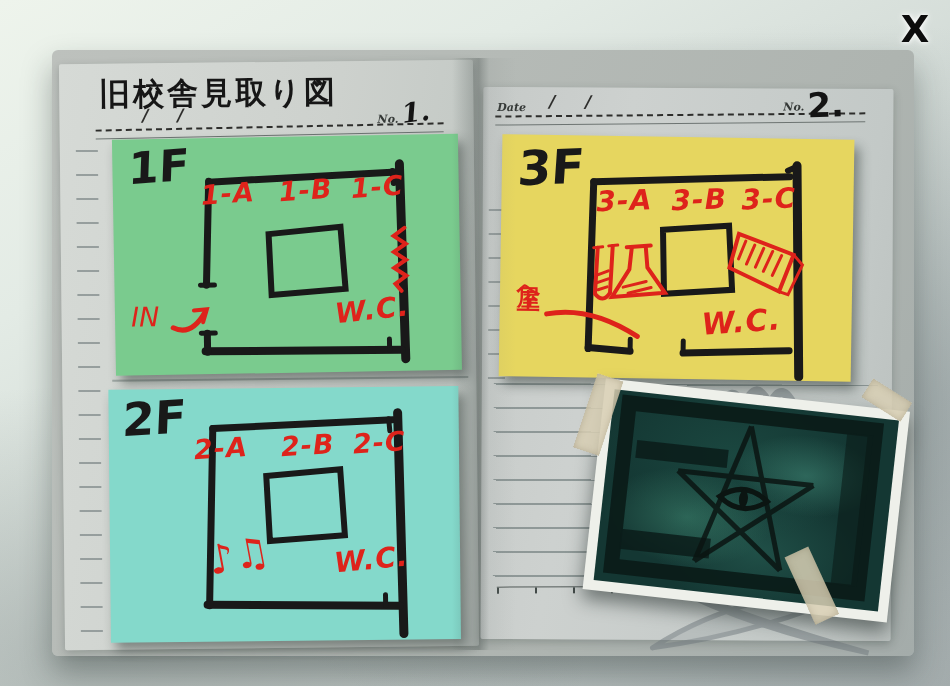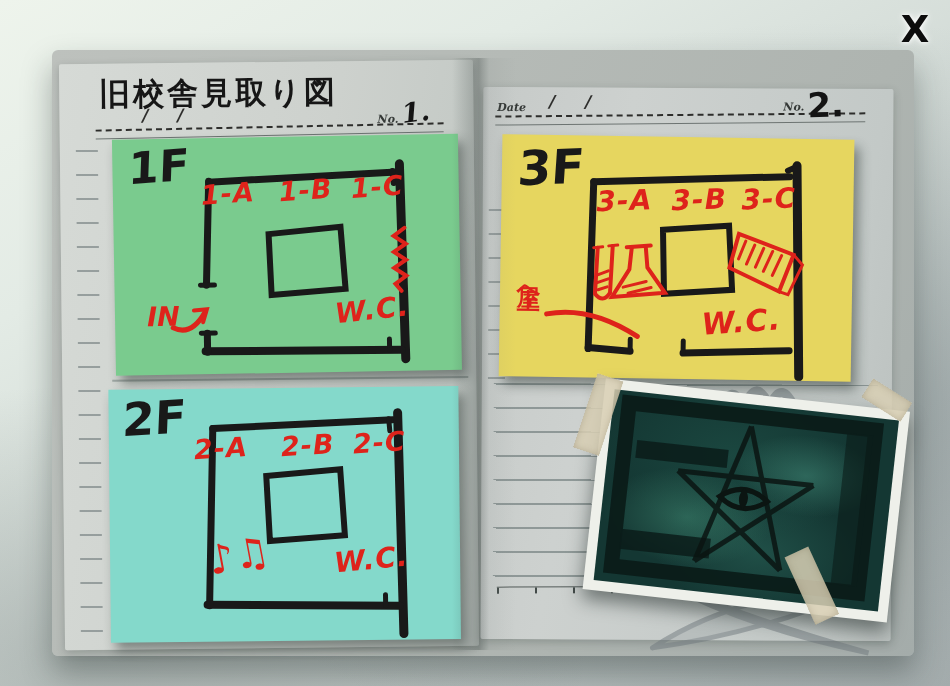--- a/index.html
+++ b/index.html
@@ -72,21 +72,21 @@
   .floor-label{position:absolute;font-weight:900;color:var(--ink);transform:skewX(-6deg) rotate(-3deg);line-height:1;}
   .note-1f .floor-label{left:16px;top:6px;font-size:44px;}
   .note-2f .floor-label{left:14px;top:6px;font-size:46px;}
   .note-3f .floor-label{left:16px;top:8px;font-size:48px;}
   .room{position:absolute;font-style:italic;font-weight:700;font-size:27px;color:var(--red);transform:rotate(-3deg);letter-spacing:1px;}
   .n1-r1{left:88px;top:40px;} .n1-r2{left:166px;top:38px;} .n1-r3{left:238px;top:36px;}
   .n2-r1{left:85px;top:44px;} .n2-r2{left:172px;top:42px;} .n2-r3{left:244px;top:40px;}
   .n3-r1{left:95px;top:48px;font-size:28px;} .n3-r2{left:170px;top:46px;font-size:28px;} .n3-r3{left:240px;top:44px;font-size:28px;}
   .wc{position:absolute;font-style:italic;font-weight:800;font-size:28px;color:var(--red);transform:rotate(-5deg);letter-spacing:1px;}
   .n1-wc{left:220px;top:158px;} .n2-wc{left:224px;top:156px;} .n3-wc{left:202px;top:166px;font-size:30px;}
-  .in-label{position:absolute;left:16px;top:162px;font-style:italic;font-weight:700;font-size:27px;color:var(--red);margin-left:16px;}
+  .in-label{position:absolute;left:16px;top:162px;font-style:italic;font-weight:400;font-size:27px;color:var(--red);}
   .music{position:absolute;left:98px;top:144px;font-size:40px;color:var(--red);transform:rotate(-10deg);font-weight:700;}
   .roof{position:absolute;left:10px;top:134px;width:30px;font-weight:800;font-size:23px;color:var(--red);
     writing-mode:vertical-rl;text-orientation:upright;letter-spacing:2px;line-height:1;}
   
   .emblem{position:absolute;left:150px;top:272px;width:250px;height:300px;z-index:1;opacity:.85;}
   
   .photo{
     position:absolute;left:112px;top:306px;width:286px;height:192px;z-index:5;
     background:#eef0ea;padding:10px;transform:rotate(6deg);
     box-shadow:0 10px 18px rgba(20,30,28,.5);

